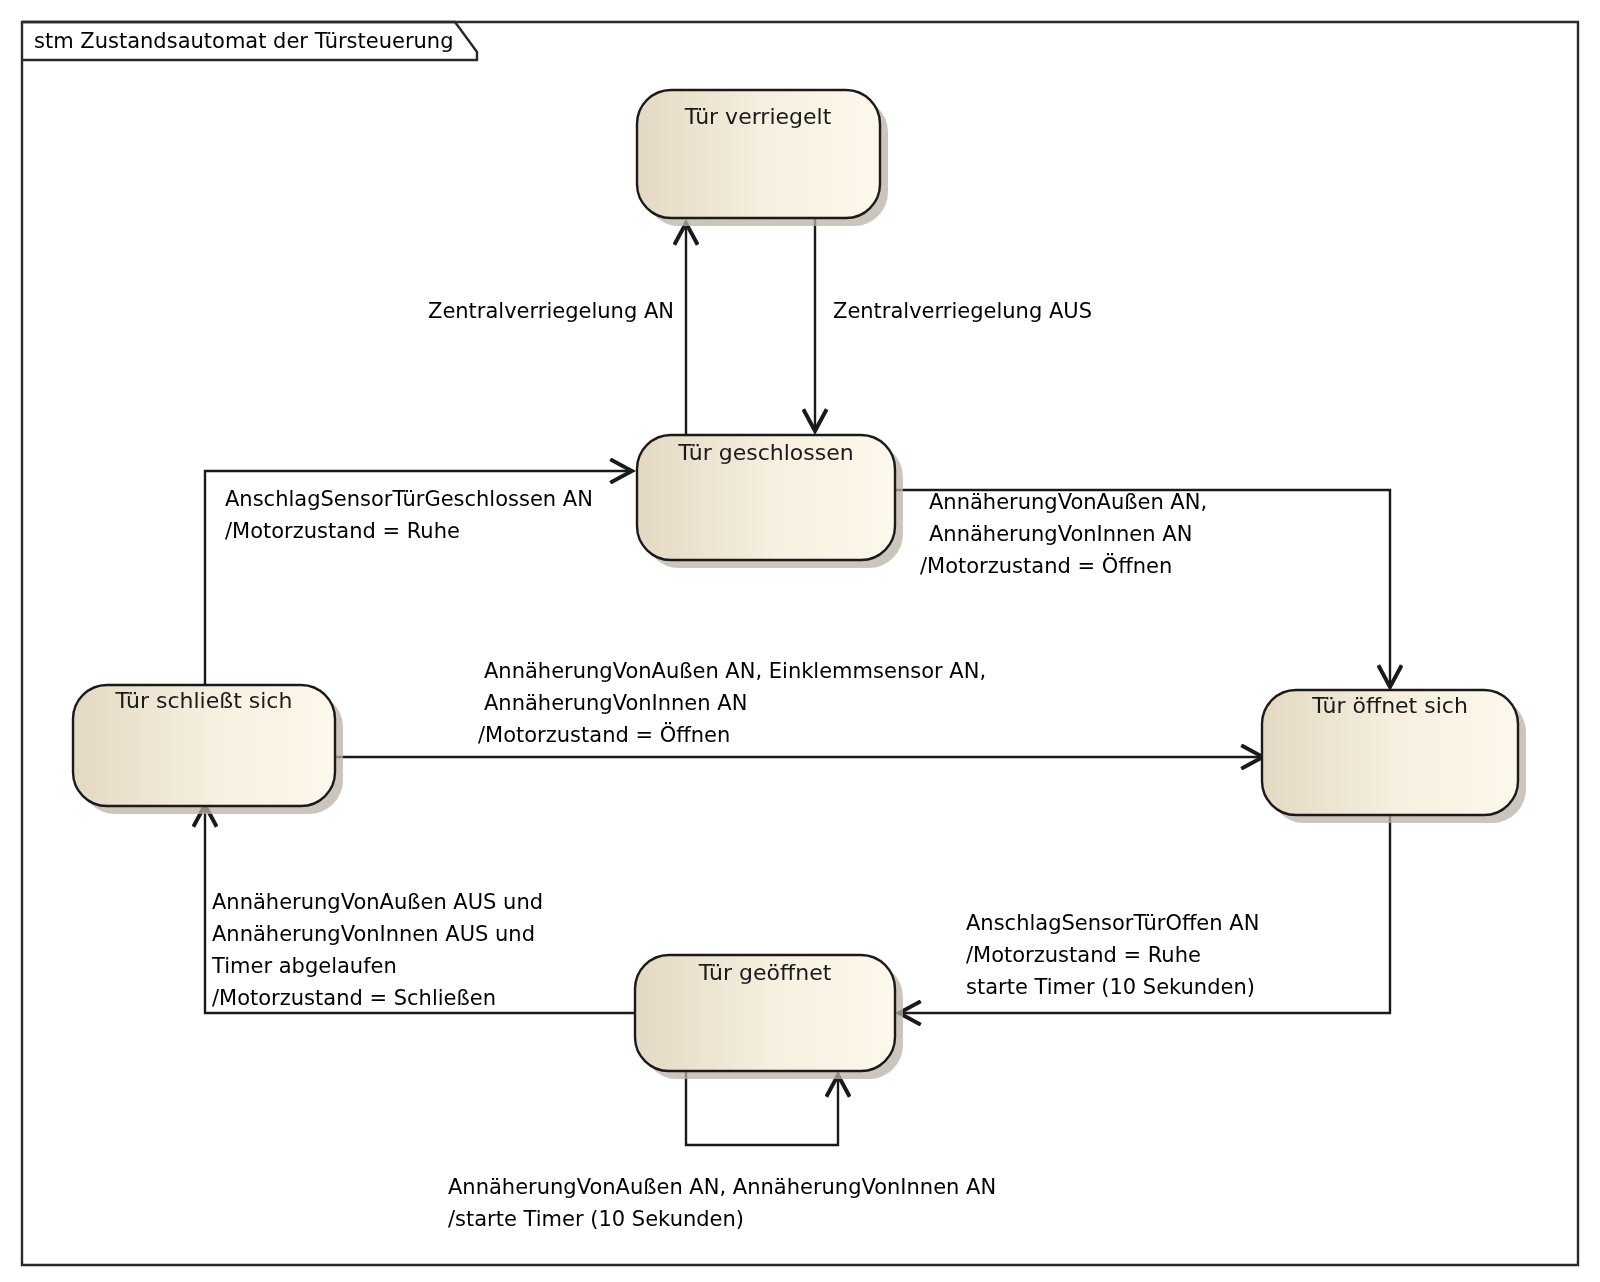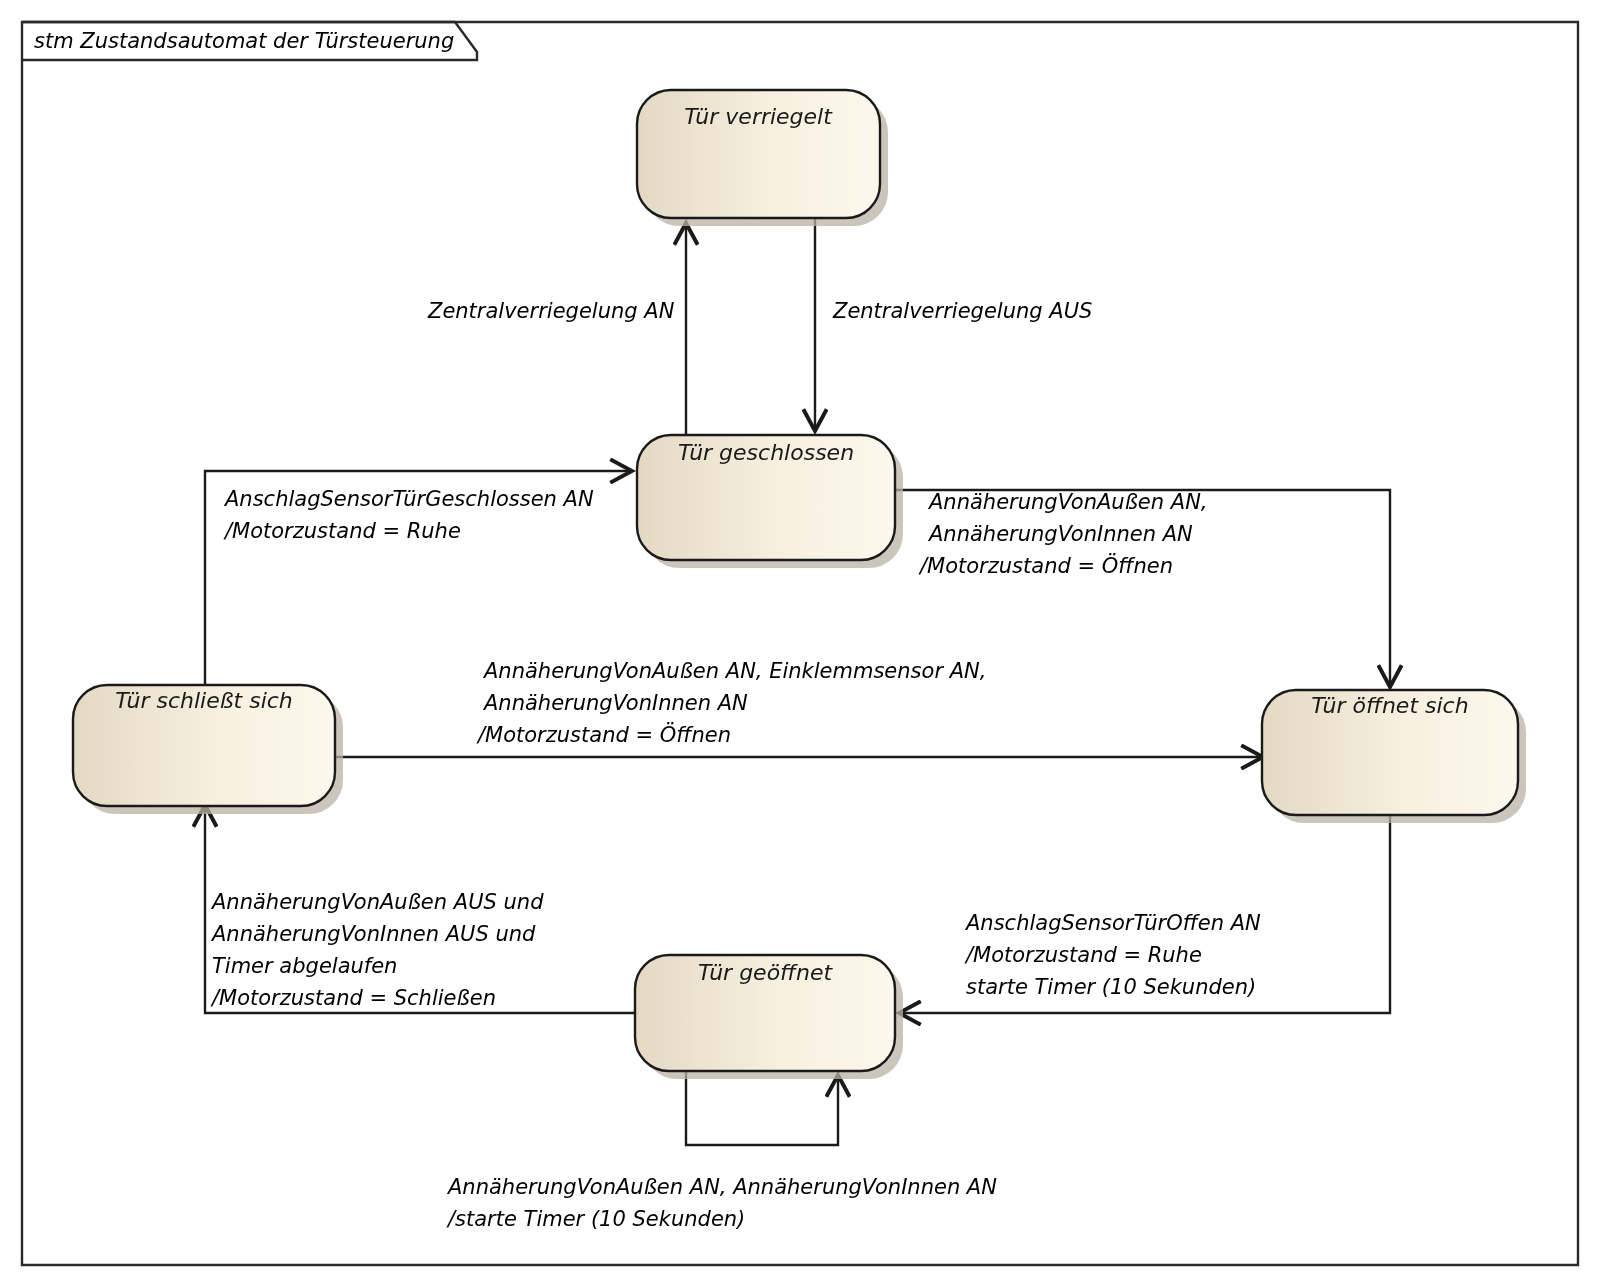--- a/index.html
+++ b/index.html
@@ -10,21 +10,20 @@
   body {
     width: 1600px;
     height: 1282px;
     font-family: "DejaVu Sans", "Liberation Sans", sans-serif;
     overflow: hidden;
   }
   #diagram-root {
     position: relative;
     width: 1600px;
     height: 1282px;
-    font-style: italic;
   }
   svg#canvas {
     position: absolute;
     left: 0;
     top: 0;
     width: 1600px;
     height: 1282px;
   }
   .frame-label-text {
     font-size: 21px;

